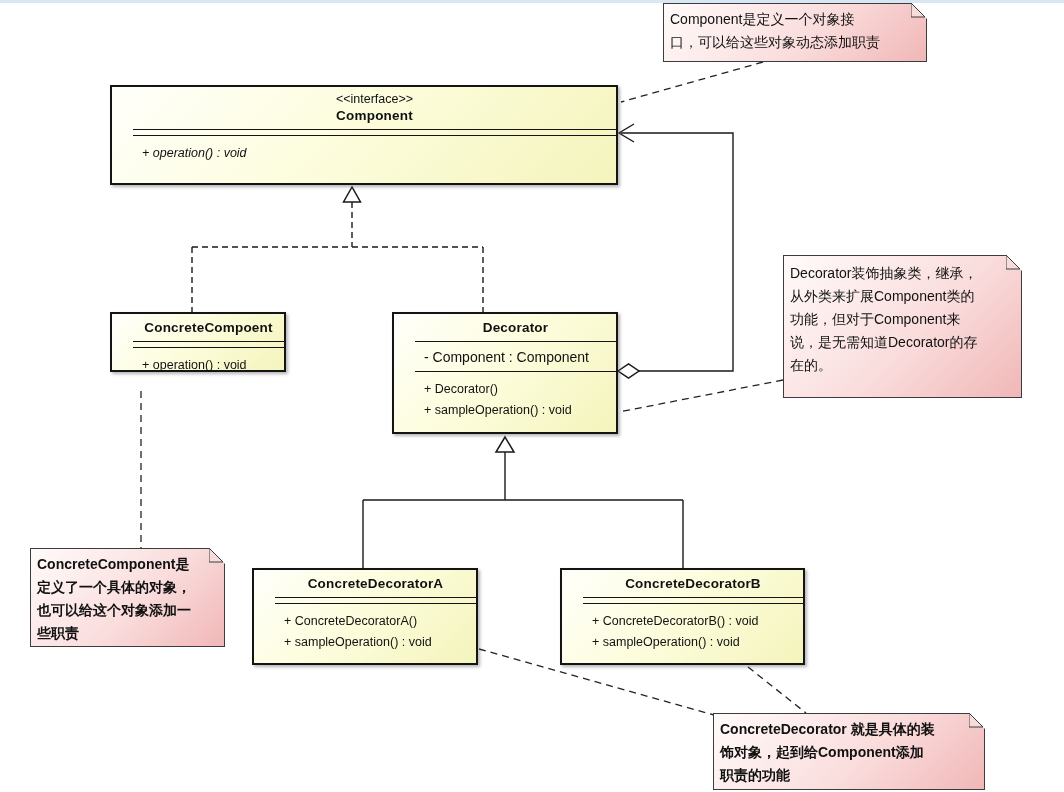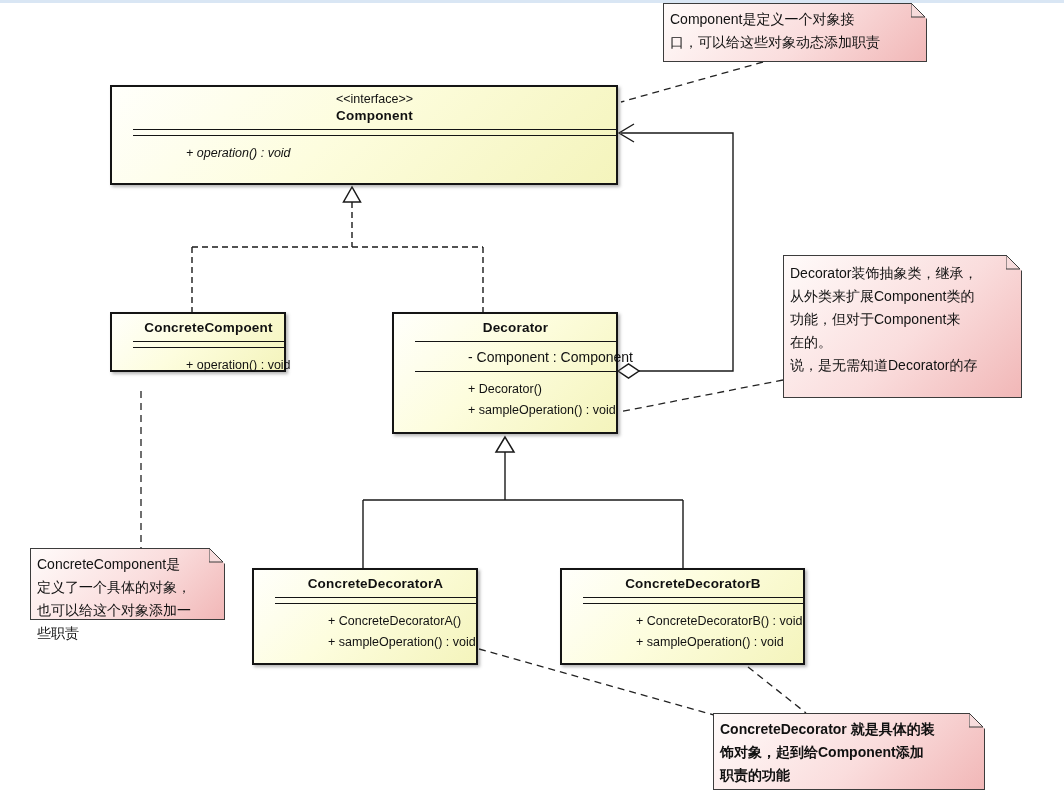--- a/index.html
+++ b/index.html
@@ -25,21 +25,21 @@
     padding-left:21px;
   }
   .uml-name{text-align:center;padding:5px 4px 4px 4px;}
   .uml-name .stereotype{font-size:12.5px;line-height:15px;}
   .uml-name .cname{font-size:13.5px;font-weight:bold;line-height:18px;letter-spacing:.2px;}
   .uml-attrs{border-top:1px solid #141414;min-height:6px;box-sizing:border-box;}
   .uml-attrs.has-content{padding:6px 9px 5px 9px;font-size:14px;line-height:18px;}
   .uml-ops{border-top:1px solid #141414;flex:1;padding:7px 9px 4px 9px;
     font-size:12.5px;line-height:21px;box-sizing:border-box;}
   .uml-ops.italic .member{font-style:italic;}
-  .member{white-space:nowrap;margin-left:44px;}
+  .member{white-space:nowrap;}
   
   .uml-note{
     position:absolute;
     border:1px solid #3c3c3c;
     background:linear-gradient(135deg,#fffbfa 0%,#fadddd 55%,#f1b7b7 100%);
     box-sizing:border-box;
     padding:4px 6px 2px 6px;
     font-size:14px;line-height:23px;
     z-index:4;
   }
@@ -146,25 +146,25 @@
 </div>
 
 <div class="uml-note" style="left:783px;top:255px;width:239px;height:143px;padding-top:6px;">
   <svg class="note-fold" width="16" height="16" viewBox="0 0 16 16">
     <path d="M0,0 L16,0 L16,16 Z" fill="#ffffff"></path>
     <path d="M0,0 L14,14 L0,14 Z" fill="#f7dcdc" stroke="#3c3c3c" stroke-width="1"></path>
   </svg>
   <div class="note-line">Decorator装饰抽象类，继承，</div>
   <div class="note-line">从外类来扩展Component类的</div>
   <div class="note-line">功能，但对于Component来</div>
+  <div class="note-line">说，是无需知道Decorator的存</div>
   <div class="note-line">在的。</div>
-  <div class="note-line">说，是无需知道Decorator的存</div>
 </div>
 
-<div class="uml-note" style="left:30px;top:548px;width:195px;height:72px;">
+<div class="uml-note" style="left:30px;top:548px;width:195px;height:99px;font-weight:bold;">
   <svg class="note-fold" width="16" height="16" viewBox="0 0 16 16">
     <path d="M0,0 L16,0 L16,16 Z" fill="#ffffff"></path>
     <path d="M0,0 L14,14 L0,14 Z" fill="#f7dcdc" stroke="#3c3c3c" stroke-width="1"></path>
   </svg>
   <div class="note-line">ConcreteComponent是</div>
   <div class="note-line">定义了一个具体的对象，</div>
   <div class="note-line">也可以给这个对象添加一</div>
   <div class="note-line">些职责</div>
 </div>
 

